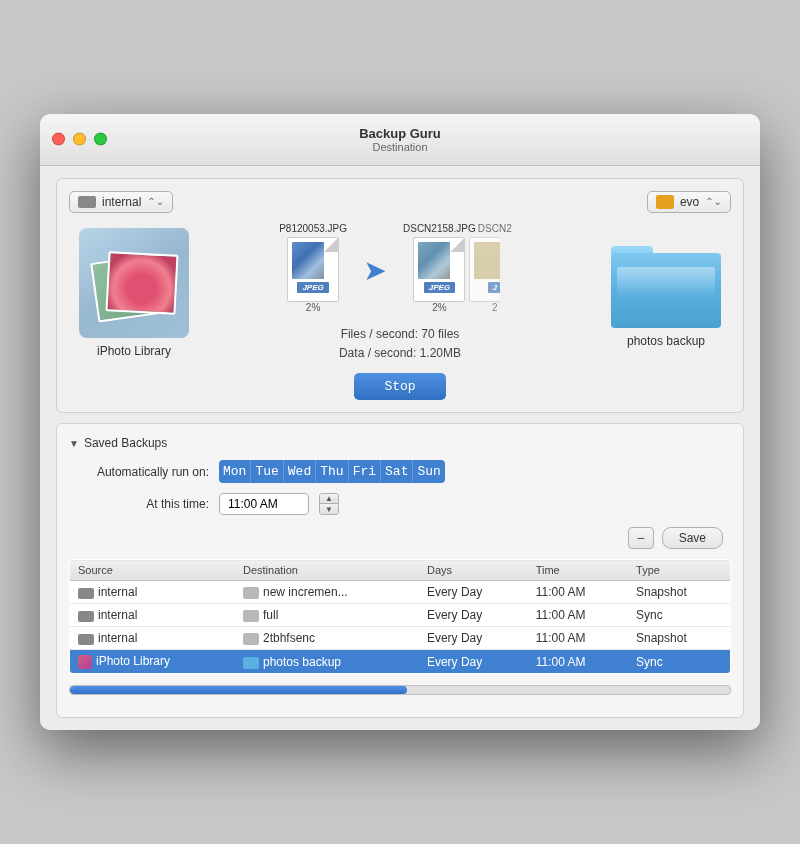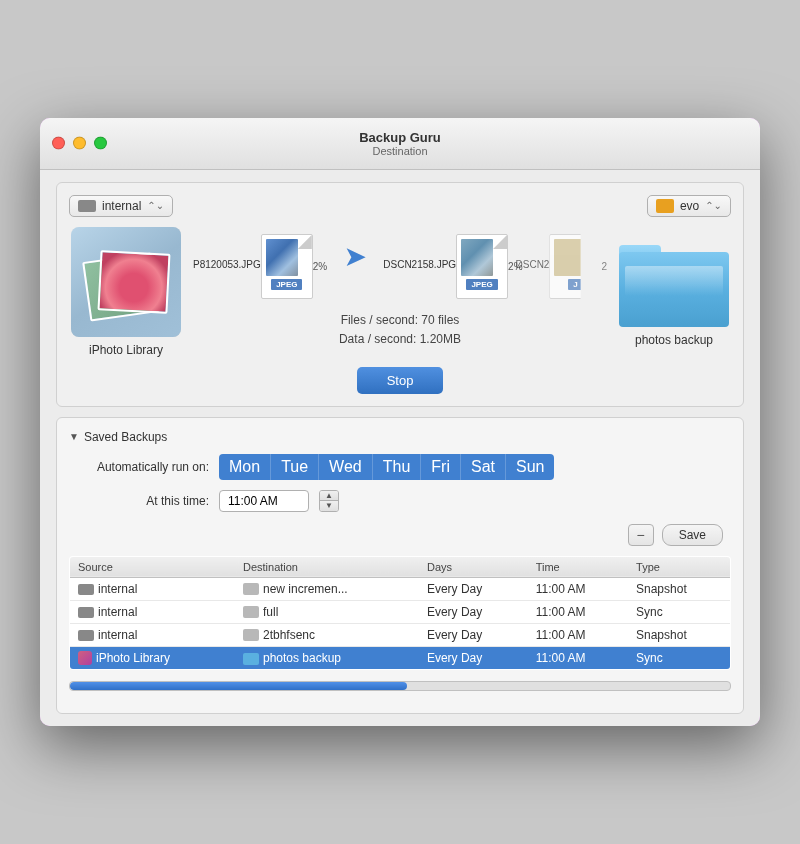--- a/index.html
+++ b/index.html
@@ -201,20 +201,21 @@
       display: flex;
       align-items: flex-end;
       gap: 8px;
       margin-bottom: 12px;
       width: 100%;
       justify-content: center;
     }
 
     .file-item {
       display: flex;
+      flex-direction: column;
       align-items: center;
     }
 
     .file-name {
       font-size: 10px;
       color: #333;
       margin-bottom: 3px;
     }
 
     .jpeg-icon {
@@ -223,20 +224,21 @@
       background: white;
       border: 1px solid #ccc;
       border-radius: 2px;
       position: relative;
       display: flex;
       flex-direction: column;
       align-items: center;
       justify-content: flex-end;
       padding-bottom: 6px;
       overflow: hidden;
+      font-style: italic;
     }
 
     .jpeg-icon-corner {
       position: absolute;
       top: 0;
       right: 0;
       width: 14px;
       height: 14px;
       background: #ccc;
       clip-path: polygon(100% 0, 100% 100%, 0 100%);
@@ -345,20 +347,21 @@
     .stop-btn {
       display: block;
       margin: 10px auto 0;
       background: linear-gradient(to bottom, #5090e0, #3070c0);
       color: white;
       border: none;
       border-radius: 5px;
       padding: 6px 30px;
       font-size: 13px;
       cursor: pointer;
+      font-family: Liberation Mono, monospace;
     }
 
     .saved-backups-section {
       margin-top: 10px;
     }
 
     .section-header {
       display: flex;
       align-items: center;
       gap: 5px;
@@ -390,24 +393,25 @@
 
     .day-buttons {
       display: flex;
       gap: 0;
     }
 
     .day-btn {
       background: #4080d0;
       color: white;
       border: none;
-      padding: 4px 10px;
-      font-size: 16px;
+      padding: 4px 4px;
+      font-size: 13px;
       cursor: pointer;
       border-right: 1px solid rgba(255,255,255,0.2);
+      font-family: Liberation Mono, monospace;
     }
 
     .day-btn:first-child { border-radius: 4px 0 0 4px; }
     .day-btn:last-child { border-radius: 0 4px 4px 0; border-right: none; }
 
     .time-row {
       display: flex;
       align-items: center;
       gap: 10px;
       margin-bottom: 12px;

